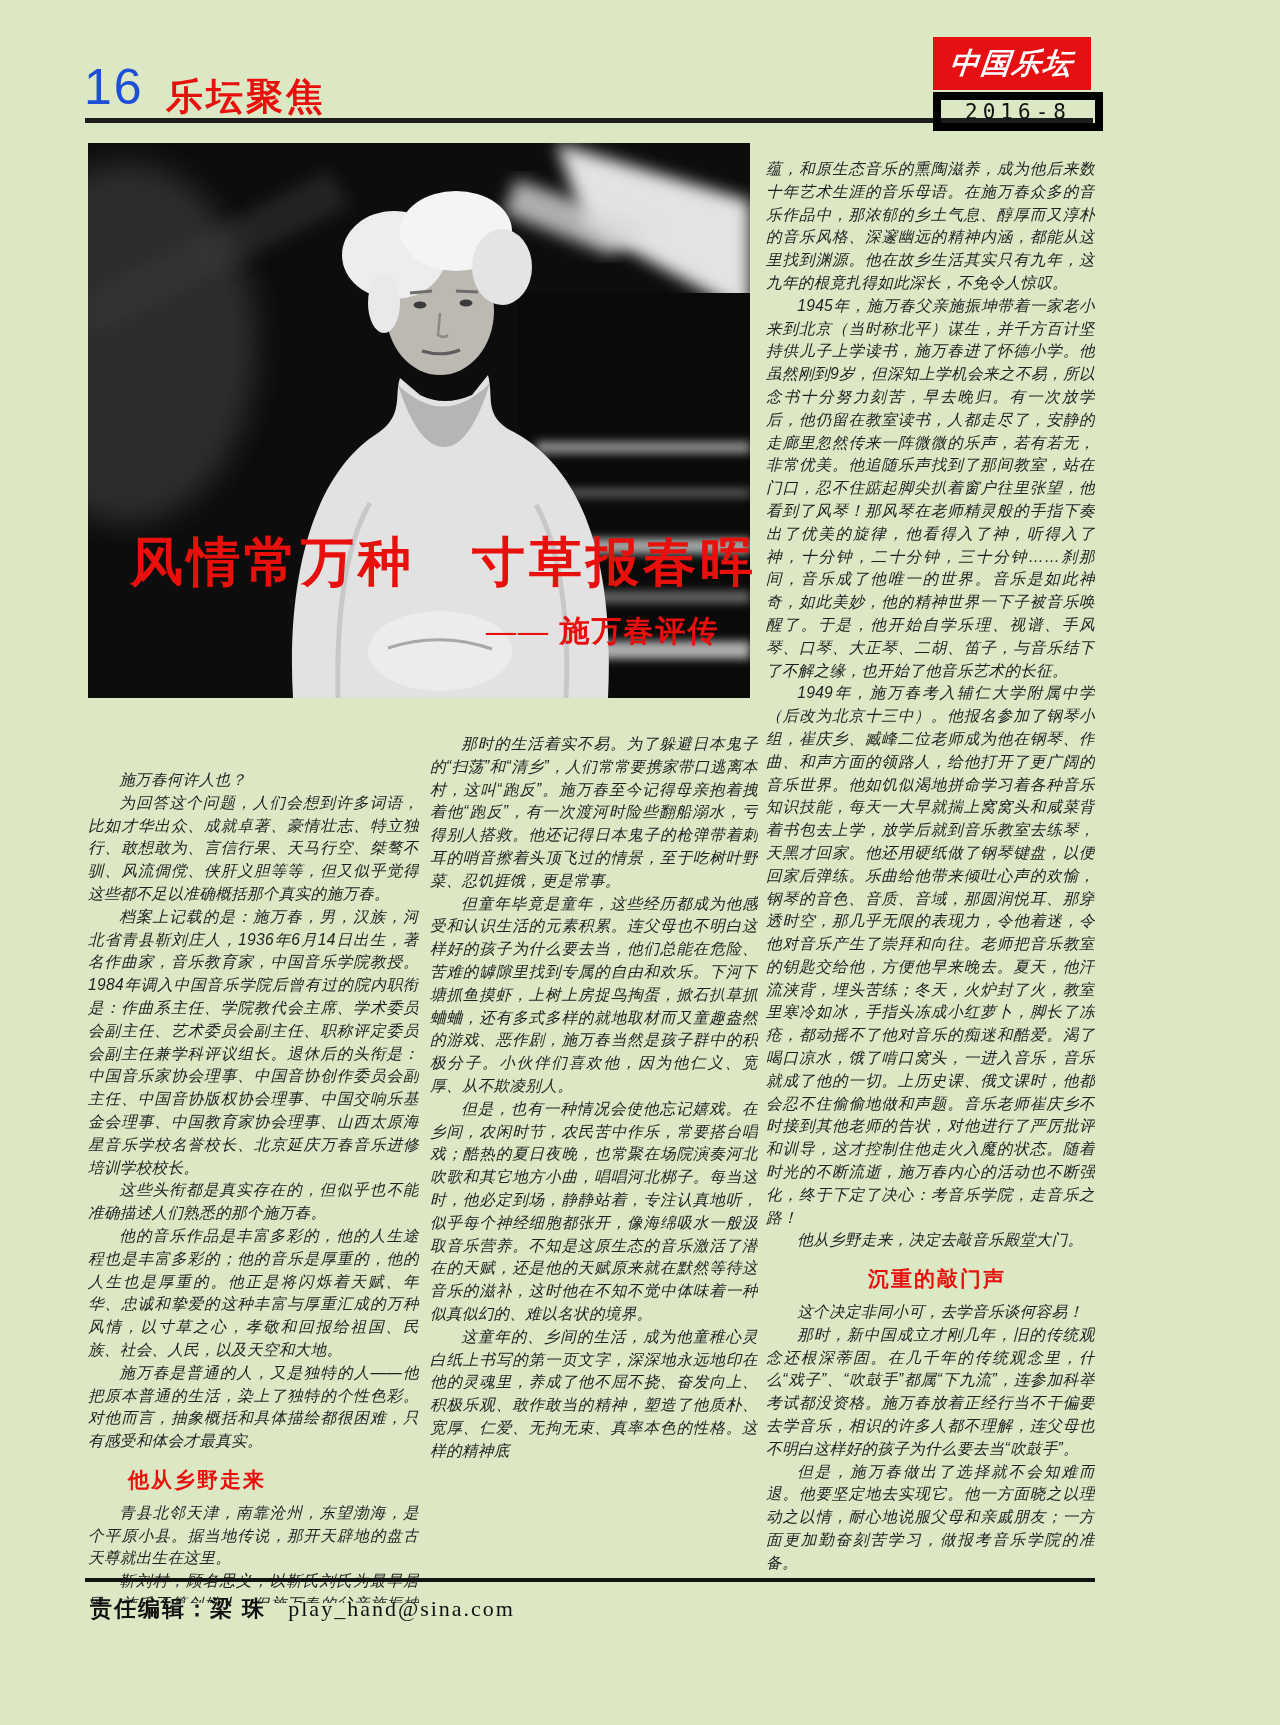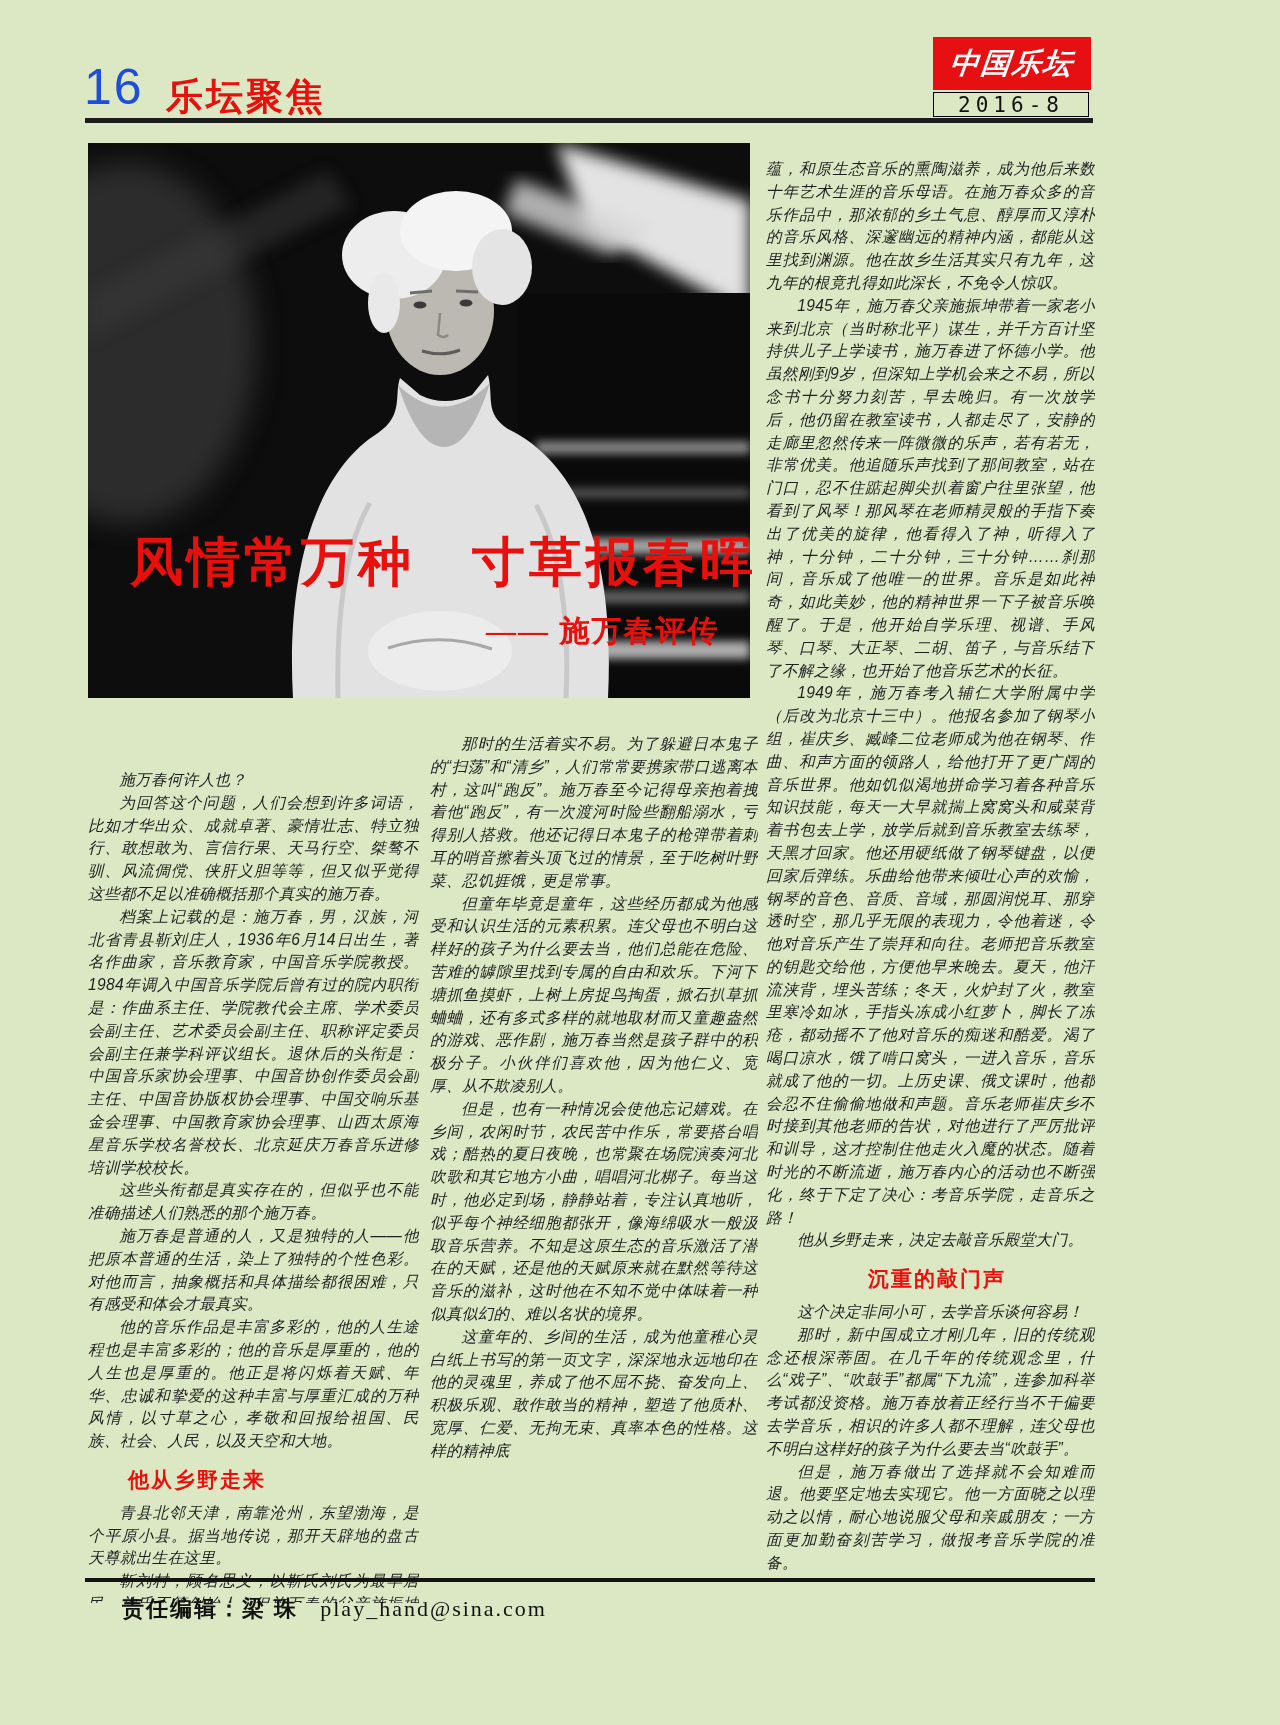--- a/index.html
+++ b/index.html
@@ -7,21 +7,21 @@
   .page{position:relative;width:1280px;height:1725px;background:#dce7c4;overflow:hidden;}
 
   
   .page-num{position:absolute;left:84px;top:58px;font-size:50px;color:#1d4ed8;letter-spacing:2px;}
   .section-title{position:absolute;left:166px;top:72px;font-size:37px;font-weight:bold;color:#e8100c;letter-spacing:3px;}
   .header-rule{position:absolute;left:85px;top:118px;width:1008px;height:5px;background:#1d1d1d;}
   .masthead{position:absolute;left:933px;top:37px;width:158px;height:53px;background:#e60f12;
             display:flex;align-items:center;justify-content:center;}
   .masthead span{color:#fff;font-size:29px;font-weight:bold;font-family:"Liberation Serif",serif;
                  font-style:italic;transform:skewX(-6deg);letter-spacing:2px;white-space:nowrap;}
-  .issue-box{position:absolute;left:933px;top:92px;width:154px;height:23px;border:1px solid #000000;
+  .issue-box{position:absolute;left:933px;top:92px;width:154px;height:23px;border:8px solid #000000;
              display:flex;align-items:center;justify-content:center;
              font-family:"DejaVu Sans Mono",monospace;font-size:21px;color:#111;letter-spacing:5px;}
 
   
   .hero{position:absolute;left:88px;top:143px;width:680px;height:555px;}
   .hero svg{display:block;}
   .hero-title{position:absolute;left:42px;top:384px;font-size:53px;font-weight:bold;color:#e8100c;
               letter-spacing:4px;white-space:nowrap;}
   .hero-subtitle{position:absolute;left:398px;top:468px;font-size:30px;font-weight:bold;color:#e8100c;
                  font-family:"Liberation Serif","DejaVu Serif",serif;white-space:nowrap;letter-spacing:2px;}
@@ -33,21 +33,21 @@
   .col p.cont{text-indent:0;}
   .col-left{left:88px;top:769px;width:331px;height:834px;}
   .col-mid{left:430px;top:733px;width:328px;height:834px;}
   .col-right{left:766px;top:158px;width:329px;height:1412px;}
   .subhead{margin:16px 0 10px 0;font-size:21px;font-weight:bold;color:#e8100c;letter-spacing:2px;}
   .subhead-left{padding-left:40px;}
   .subhead-right{padding-left:102px;}
 
   
   .footer-rule{position:absolute;left:85px;top:1578px;width:1010px;height:4px;background:#141414;}
-  .footer-text{position:absolute;left:90px;top:1594px;font-size:22px;color:#111;margin-left:32px;}
+  .footer-text{position:absolute;left:90px;top:1594px;font-size:22px;color:#111;}
   .footer-text .ed{font-weight:bold;letter-spacing:2px;}
   .footer-text .mail{font-family:"Liberation Serif","DejaVu Serif",serif;letter-spacing:2px;margin-left:16px;}
 </style>
 </head>
 <body>
 
 <div class="page">
 
   <div class="page-num">16</div>
   <div class="section-title">乐坛聚焦</div>
@@ -113,22 +113,22 @@
     </svg>
     <div class="hero-title">风情常万种　寸草报春晖</div>
     <div class="hero-subtitle">—— 施万春评传</div>
   </div>
 
   <div class="col col-left">
     <p>施万春何许人也？</p>
     <p>为回答这个问题，人们会想到许多词语，比如才华出众、成就卓著、豪情壮志、特立独行、敢想敢为、言信行果、天马行空、桀骜不驯、风流倜傥、侠肝义胆等等，但又似乎觉得这些都不足以准确概括那个真实的施万春。</p>
     <p>档案上记载的是：施万春，男，汉族，河北省青县靳刘庄人，1936年6月14日出生，著名作曲家，音乐教育家，中国音乐学院教授。1984年调入中国音乐学院后曾有过的院内职衔是：作曲系主任、学院教代会主席、学术委员会副主任、艺术委员会副主任、职称评定委员会副主任兼学科评议组长。退休后的头衔是：中国音乐家协会理事、中国音协创作委员会副主任、中国音协版权协会理事、中国交响乐基金会理事、中国教育家协会理事、山西太原海星音乐学校名誉校长、北京延庆万春音乐进修培训学校校长。</p>
     <p>这些头衔都是真实存在的，但似乎也不能准确描述人们熟悉的那个施万春。</p>
+    <p>他的音乐作品是丰富多彩的，他的人生途程也是丰富多彩的；他的音乐是厚重的，他的人生也是厚重的。他正是将闪烁着天赋、年华、忠诚和挚爱的这种丰富与厚重汇成的万种风情，以寸草之心，孝敬和回报给祖国、民族、社会、人民，以及天空和大地。</p>
     <p>施万春是普通的人，又是独特的人——他把原本普通的生活，染上了独特的个性色彩。对他而言，抽象概括和具体描绘都很困难，只有感受和体会才最真实。</p>
-    <p>他的音乐作品是丰富多彩的，他的人生途程也是丰富多彩的；他的音乐是厚重的，他的人生也是厚重的。他正是将闪烁着天赋、年华、忠诚和挚爱的这种丰富与厚重汇成的万种风情，以寸草之心，孝敬和回报给祖国、民族、社会、人民，以及天空和大地。</p>
     <div class="subhead subhead-left">他从乡野走来</div>
     <p>青县北邻天津，南靠沧州，东望渤海，是个平原小县。据当地传说，那开天辟地的盘古天尊就出生在这里。</p>
     <p>靳刘村，顾名思义，以靳氏刘氏为最早居民，施氏不算创始人。但施万春的父亲施振坤却念过私</p>
   </div>
 
   <div class="col col-mid">
     <p>那时的生活着实不易。为了躲避日本鬼子的“扫荡”和“清乡”，人们常常要携家带口逃离本村，这叫“跑反”。施万春至今记得母亲抱着拽着他“跑反”，有一次渡河时险些翻船溺水，亏得别人搭救。他还记得日本鬼子的枪弹带着刺耳的哨音擦着头顶飞过的情景，至于吃树叶野菜、忍饥捱饿，更是常事。</p>
     <p>但童年毕竟是童年，这些经历都成为他感受和认识生活的元素积累。连父母也不明白这样好的孩子为什么要去当，他们总能在危险、苦难的罅隙里找到专属的自由和欢乐。下河下塘抓鱼摸虾，上树上房捉鸟掏蛋，掀石扒草抓蛐蛐，还有多式多样的就地取材而又童趣盎然的游戏、恶作剧，施万春当然是孩子群中的积极分子。小伙伴们喜欢他，因为他仁义、宽厚、从不欺凌别人。</p>
     <p>但是，也有一种情况会使他忘记嬉戏。在乡间，农闲时节，农民苦中作乐，常要搭台唱戏；酷热的夏日夜晚，也常聚在场院演奏河北吹歌和其它地方小曲，唱唱河北梆子。每当这时，他必定到场，静静站着，专注认真地听，似乎每个神经细胞都张开，像海绵吸水一般汲取音乐营养。不知是这原生态的音乐激活了潜在的天赋，还是他的天赋原来就在默然等待这音乐的滋补，这时他在不知不觉中体味着一种似真似幻的、难以名状的境界。</p>
     <p>这童年的、乡间的生活，成为他童稚心灵白纸上书写的第一页文字，深深地永远地印在他的灵魂里，养成了他不屈不挠、奋发向上、积极乐观、敢作敢当的精神，塑造了他质朴、宽厚、仁爱、无拘无束、真率本色的性格。这样的精神底</p>

